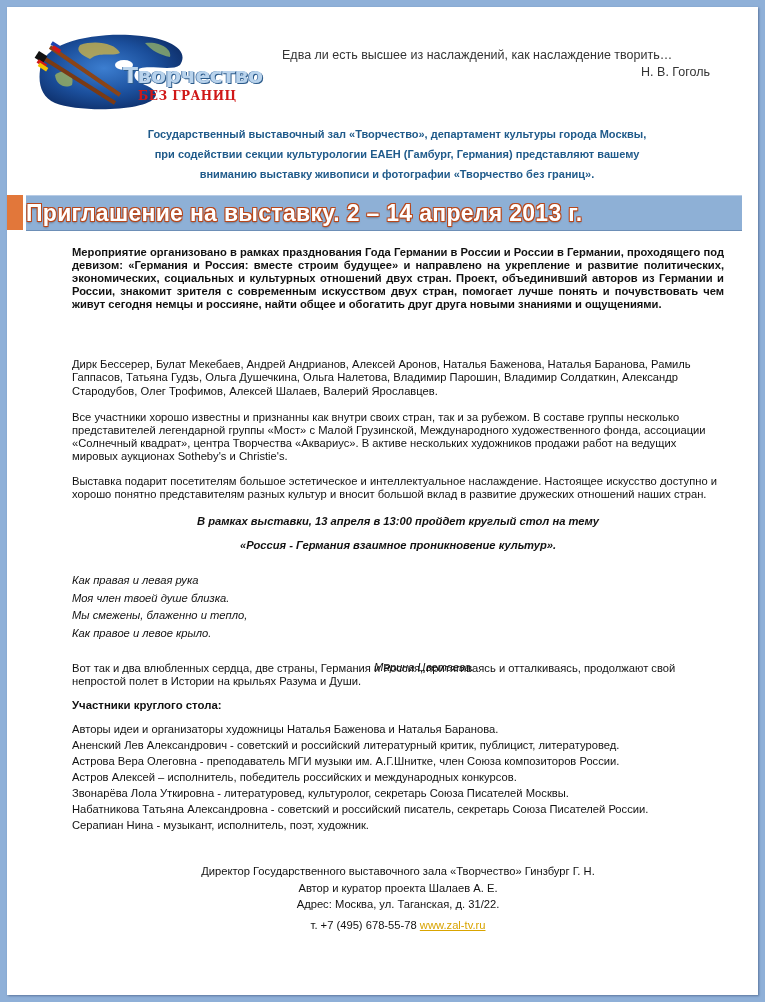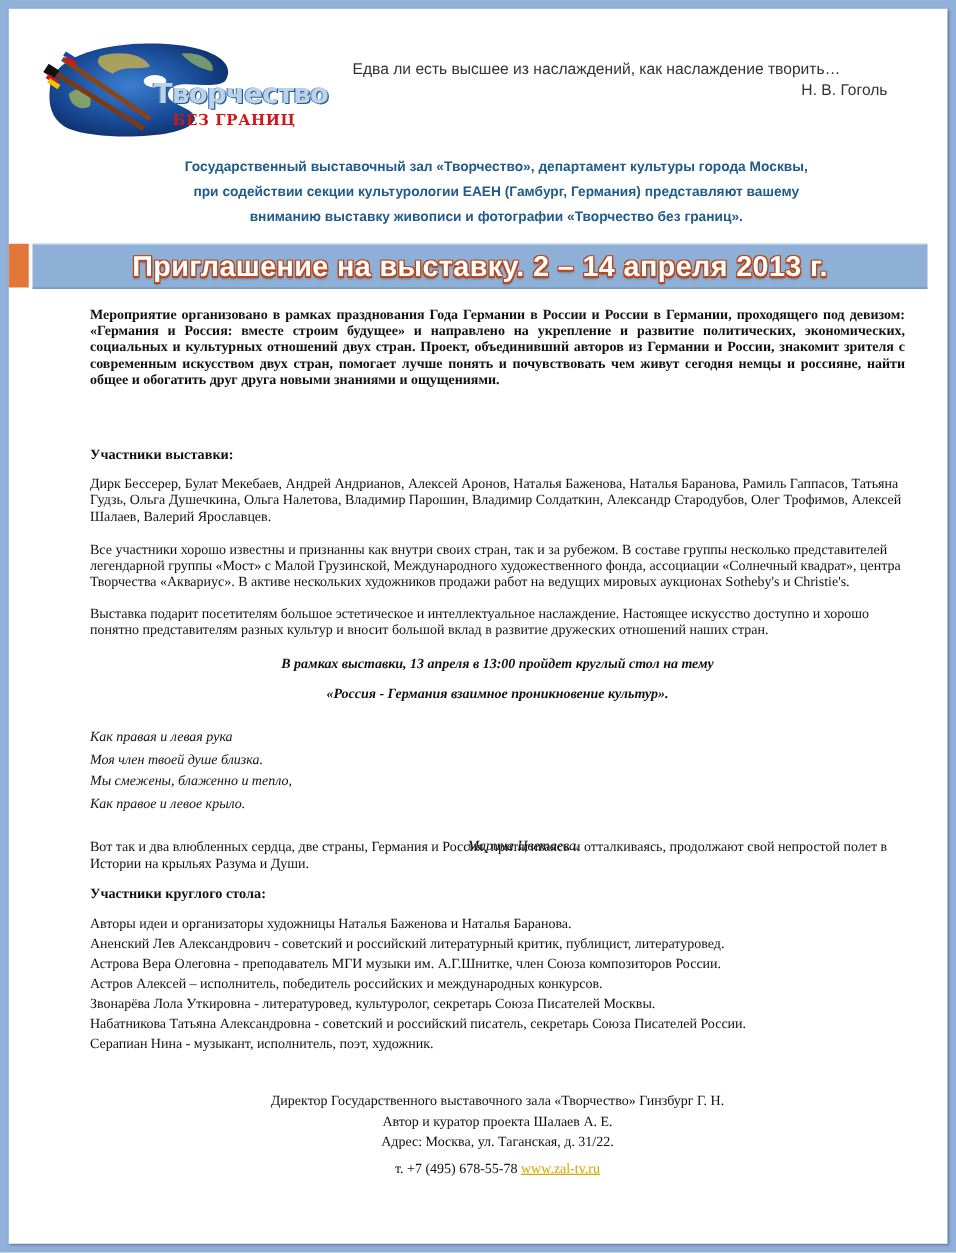--- a/index.html
+++ b/index.html
@@ -35,28 +35,28 @@
     background:#8eb0d6;
     border-top:1px solid #b6cbe5;
     border-bottom:1px solid #6d8fb7;
   }
   .accent {
     position:absolute; left:7px; top:195px; width:16px; height:35px;
     background:#e2773a;
   }
   .title-text {
     position:absolute; left:0; right:0; top:0; height:34px;
-    text-align:center; font-size:23px; line-height:34px; font-weight:bold;
+    text-align:left; font-size:23px; line-height:34px; font-weight:bold;
     color:#ffffff; letter-spacing:0.3px;
     text-shadow: -1px -1px 0 #b8471b, 1px -1px 0 #b8471b, -1px 1px 0 #b8471b, 1px 1px 0 #b8471b, 0 2px 2px rgba(60,30,10,0.4);
     border-radius: 11px;
   }
   .content {
     position:absolute; left:72px; top:246px; width:652px;
-    font-size:11.2px; color:#111; line-height:13px;font-family:Liberation Serif, serif;
+    font-size:11.2px; color:#111; line-height:13px;
   }
   .p-bold { font-weight:bold; text-align:justify; }
   p { margin:0; }
   .heading { font-weight:bold; font-size:11.4px; }
   .center-italic { text-align:center; font-style:italic; font-weight:bold; }
   .poem { font-style:italic; line-height:17.5px; position:relative; }
   .poem .line { display:block; }
   .poem .author { position:absolute; left:302px; top:87px; }
   .list-line { display:block; line-height:16px; }
   .footer-line { display:block; line-height:16.5px;text-align:center; }
@@ -107,21 +107,20 @@
 </div>
 
 <div class="accent"></div>
 <div class="title-bar">
   <div class="title-text">Приглашение на выставку. 2 – 14 апреля 2013 г.</div>
 </div>
 
 <div class="content">
   <p class="p-bold" style="margin-bottom:47px;">Мероприятие организовано в рамках празднования  Года Германии в России и России в Германии, проходящего под девизом: «Германия и Россия: вместе строим будущее» и направлено на укрепление и развитие политических, экономических, социальных и культурных отношений двух стран. Проект, объединивший авторов из Германии и России, знакомит зрителя с современным искусством двух стран, помогает лучше понять и почувствовать чем живут сегодня немцы и россияне,  найти общее и обогатить друг друга новыми знаниями и ощущениями.</p>
 
-  <p class="heading" style="margin-bottom:10px;">Участники выставки:</p>
   <p style="margin-bottom:13px;line-height:13.4px;">Дирк Бессерер, Булат Мекебаев, Андрей Андрианов, Алексей  Аронов, Наталья  Баженова, Наталья Баранова, Рамиль Гаппасов, Татьяна Гудзь, Ольга Душечкина, Ольга Налетова, Владимир Парошин, Владимир Солдаткин, Александр Стародубов, Олег Трофимов, Алексей Шалаев, Валерий Ярославцев.</p>
 
   <p style="margin-bottom:12px;">Все участники хорошо известны и признанны как внутри своих стран, так и за рубежом. В составе группы несколько представителей легендарной группы «Мост» с Малой Грузинской, Международного художественного фонда, ассоциации «Солнечный квадрат», центра Творчества «Аквариус». В активе нескольких художников продажи работ на ведущих мировых аукционах Sotheby's и Christie's.</p>
 
   <p style="margin-bottom:14px;">Выставка подарит посетителям большое эстетическое и интеллектуальное наслаждение. Настоящее искусство доступно и хорошо понятно представителям разных культур и вносит большой вклад  в развитие дружеских отношений наших стран.</p>
 
   <p class="center-italic" style="margin-bottom:11px;">В рамках выставки, 13 апреля в 13:00  пройдет круглый стол на тему</p>
   <p class="center-italic" style="margin-bottom:20px;">«Россия - Германия взаимное проникновение культур».</p>
 
   <div class="poem" style="margin-bottom:20px;">

